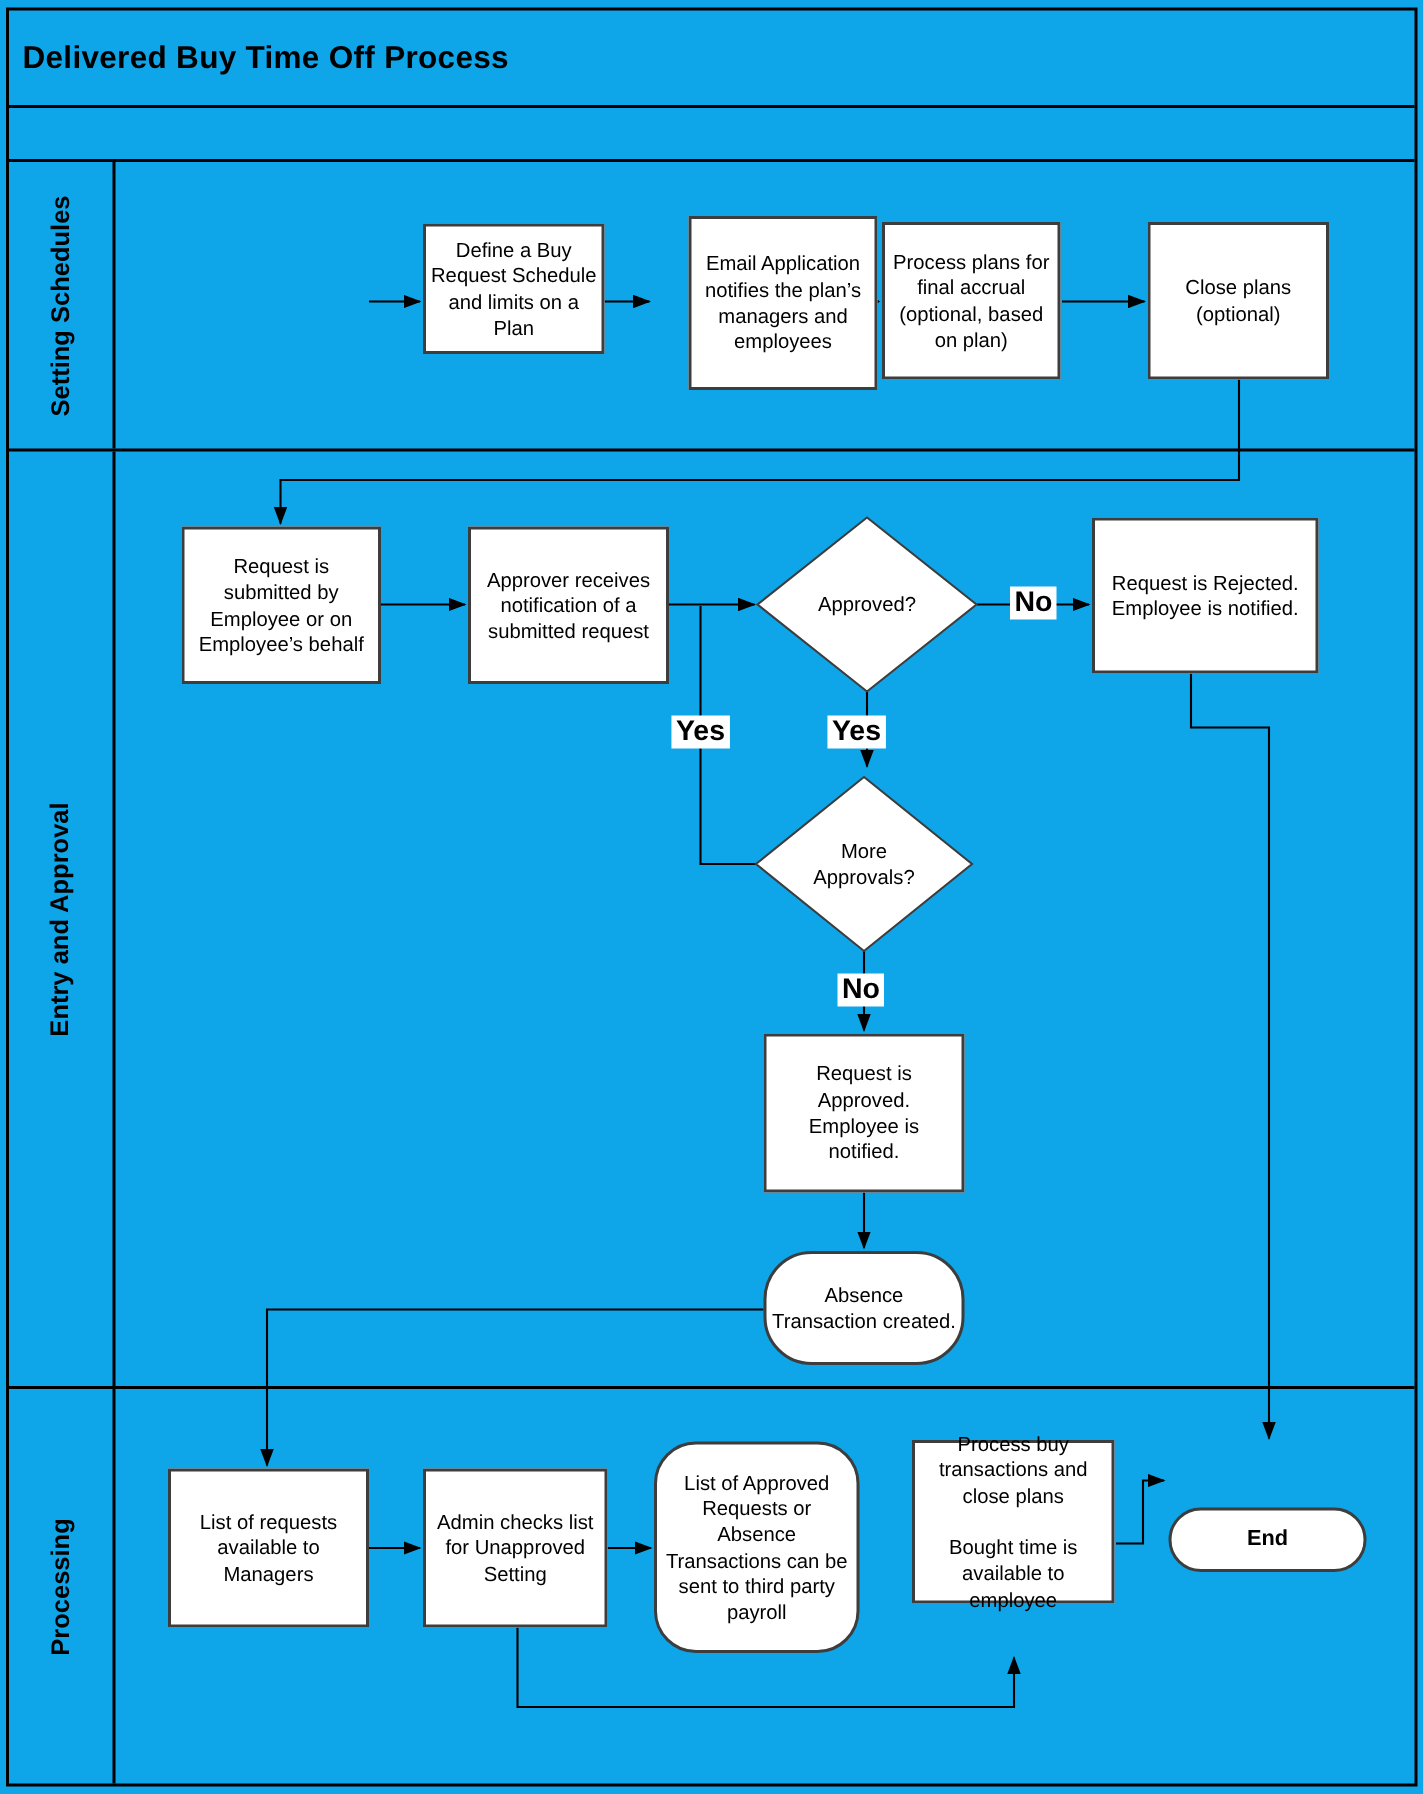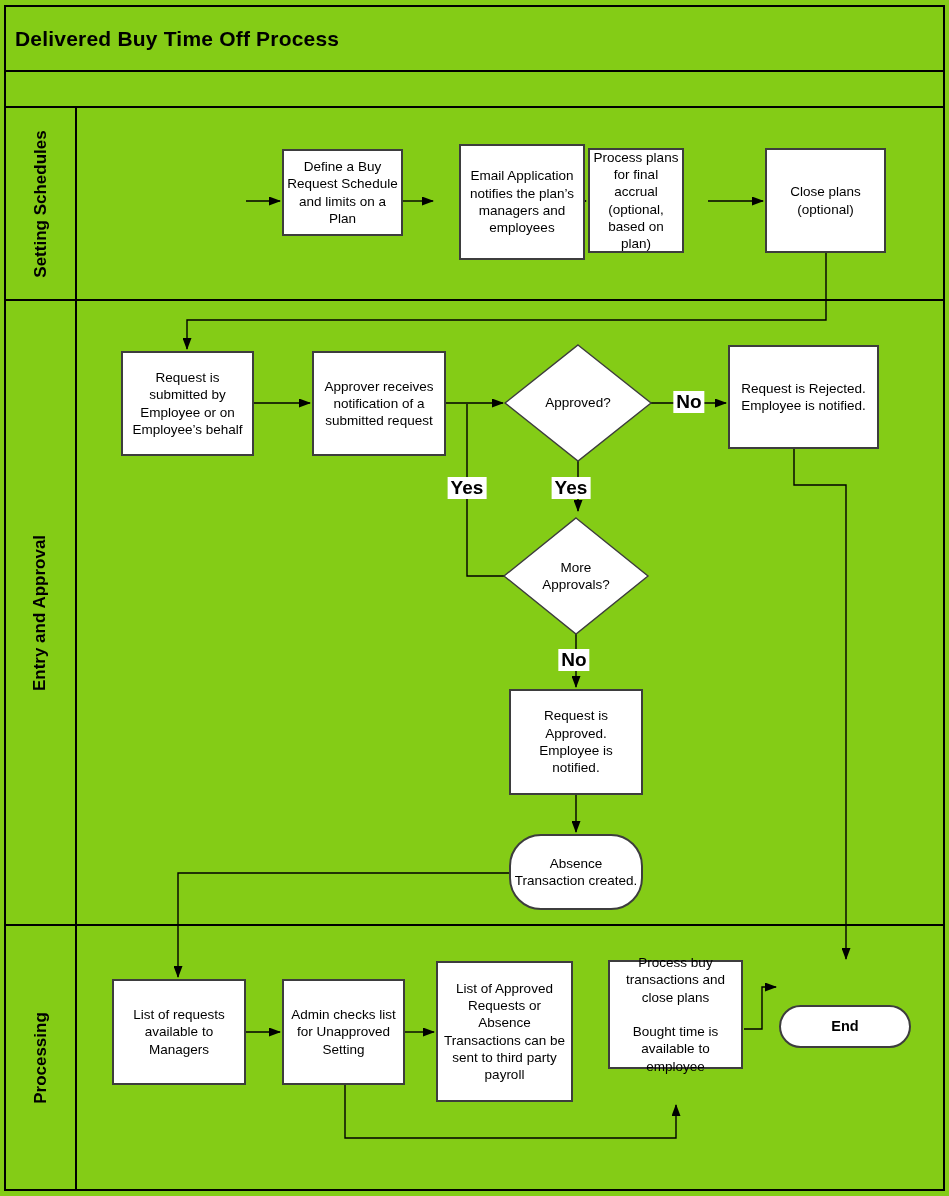--- a/index.html
+++ b/index.html
@@ -1,16 +1,16 @@
 <!DOCTYPE html>
 <html><head>
 <meta charset="utf-8">
 <style>
   html,body{margin:0;padding:0;background:#fff;}
-  #page{position:relative;width:949px;height:1196px;background:#84cc16;
+  #page{position:relative;width:949px;height:1196px;background:#0ea5e9;
         font-family:"Liberation Sans",sans-serif;color:#000;overflow:hidden;}
 
   
   #frame{position:absolute;left:4px;top:5px;width:941px;height:1186px;
          border:2px solid #000;box-sizing:border-box;display:flex;flex-direction:column;}
   .row{box-sizing:border-box;}
   #title-row{height:65px;border-bottom:2px solid #000;display:flex;align-items:center;padding-left:9px;}
   #title-row h1{margin:0;font-size:21px;font-weight:bold;letter-spacing:.2px;}
   #spacer-row{height:36px;border-bottom:2px solid #000;}
   .lane{display:flex;flex-direction:row;}
@@ -98,34 +98,34 @@
     <polyline points="345,1085 345,1138 676,1138 676,1105" marker-end="url(#arrow)"></polyline>
     <polyline points="744,1029 762,1029 762,987 776,987" marker-end="url(#arrow)"></polyline>
     <polyline points="794,449 794,485 846,485 846,959" marker-end="url(#arrow)"></polyline>
 
     <polygon class="decision" points="578,345 651,403 578,461 505,403"></polygon>
     <polygon class="decision" points="576,518 648,576 576,634 504,576"></polygon>
   </svg>
 
   <div class="node" style="left:282px;top:149px;width:121px;height:87px;">Define a Buy Request Schedule and limits on a Plan</div>
   <div class="node" style="left:435px;top:144px;width:126px;height:116px;margin-left:24px;">Email Application notifies the plan’s managers and employees</div>
-  <div class="node" style="left:588px;top:148px;width:96px;height:105px;">Process plans for final accrual (optional, based on plan)</div>
+  <div class="node" style="left:588px;top:148px;width:119px;height:105px;">Process plans for final accrual (optional, based on plan)</div>
   <div class="node" style="left:765px;top:148px;width:121px;height:105px;">Close plans (optional)</div>
 
   <div class="node" style="left:121px;top:351px;width:133px;height:105px;">Request is submitted by Employee or on Employee’s behalf</div>
   <div class="node" style="left:312px;top:351px;width:134px;height:105px;">Approver receives notification of a submitted request</div>
   <div class="decision-label" style="left:505px;top:345px;width:146px;height:116px;">Approved?</div>
   <div class="node" style="left:728px;top:345px;width:151px;height:104px;">Request is Rejected. Employee is notified.</div>
   <div class="decision-label" style="left:504px;top:518px;width:144px;height:116px;">More Approvals?</div>
   <div class="node" style="left:509px;top:689px;width:134px;height:106px;">Request is Approved. Employee is notified.</div>
   <div class="node" style="left:509px;top:834px;width:134px;height:76px;border-radius:32px;">Absence Transaction created.</div>
 
   <div class="node" style="left:112px;top:979px;width:134px;height:106px;">List of requests available to Managers</div>
   <div class="node" style="left:282px;top:979px;width:123px;height:106px;">Admin checks list for Unapproved Setting</div>
-  <div class="node" style="left:436px;top:961px;width:137px;height:141px;">List of Approved Requests or Absence Transactions can be sent to third party payroll</div>
+  <div class="node" style="left:436px;top:961px;width:137px;height:141px;border-radius:28px;">List of Approved Requests or Absence Transactions can be sent to third party payroll</div>
   <div class="node preline" style="left:608px;top:960px;width:135px;height:109px;">Process buy transactions and close plans
 
 Bought time is available to employee</div>
   <div class="node terminator" style="left:779px;top:961px;width:132px;height:43px;margin-top:44px;">End</div>
 
   <div class="edge-label" style="left:689px;top:402px;">No</div>
   <div class="edge-label" style="left:571px;top:488px;">Yes</div>
   <div class="edge-label" style="left:467px;top:488px;">Yes</div>
   <div class="edge-label" style="left:574px;top:660px;">No</div>
 

